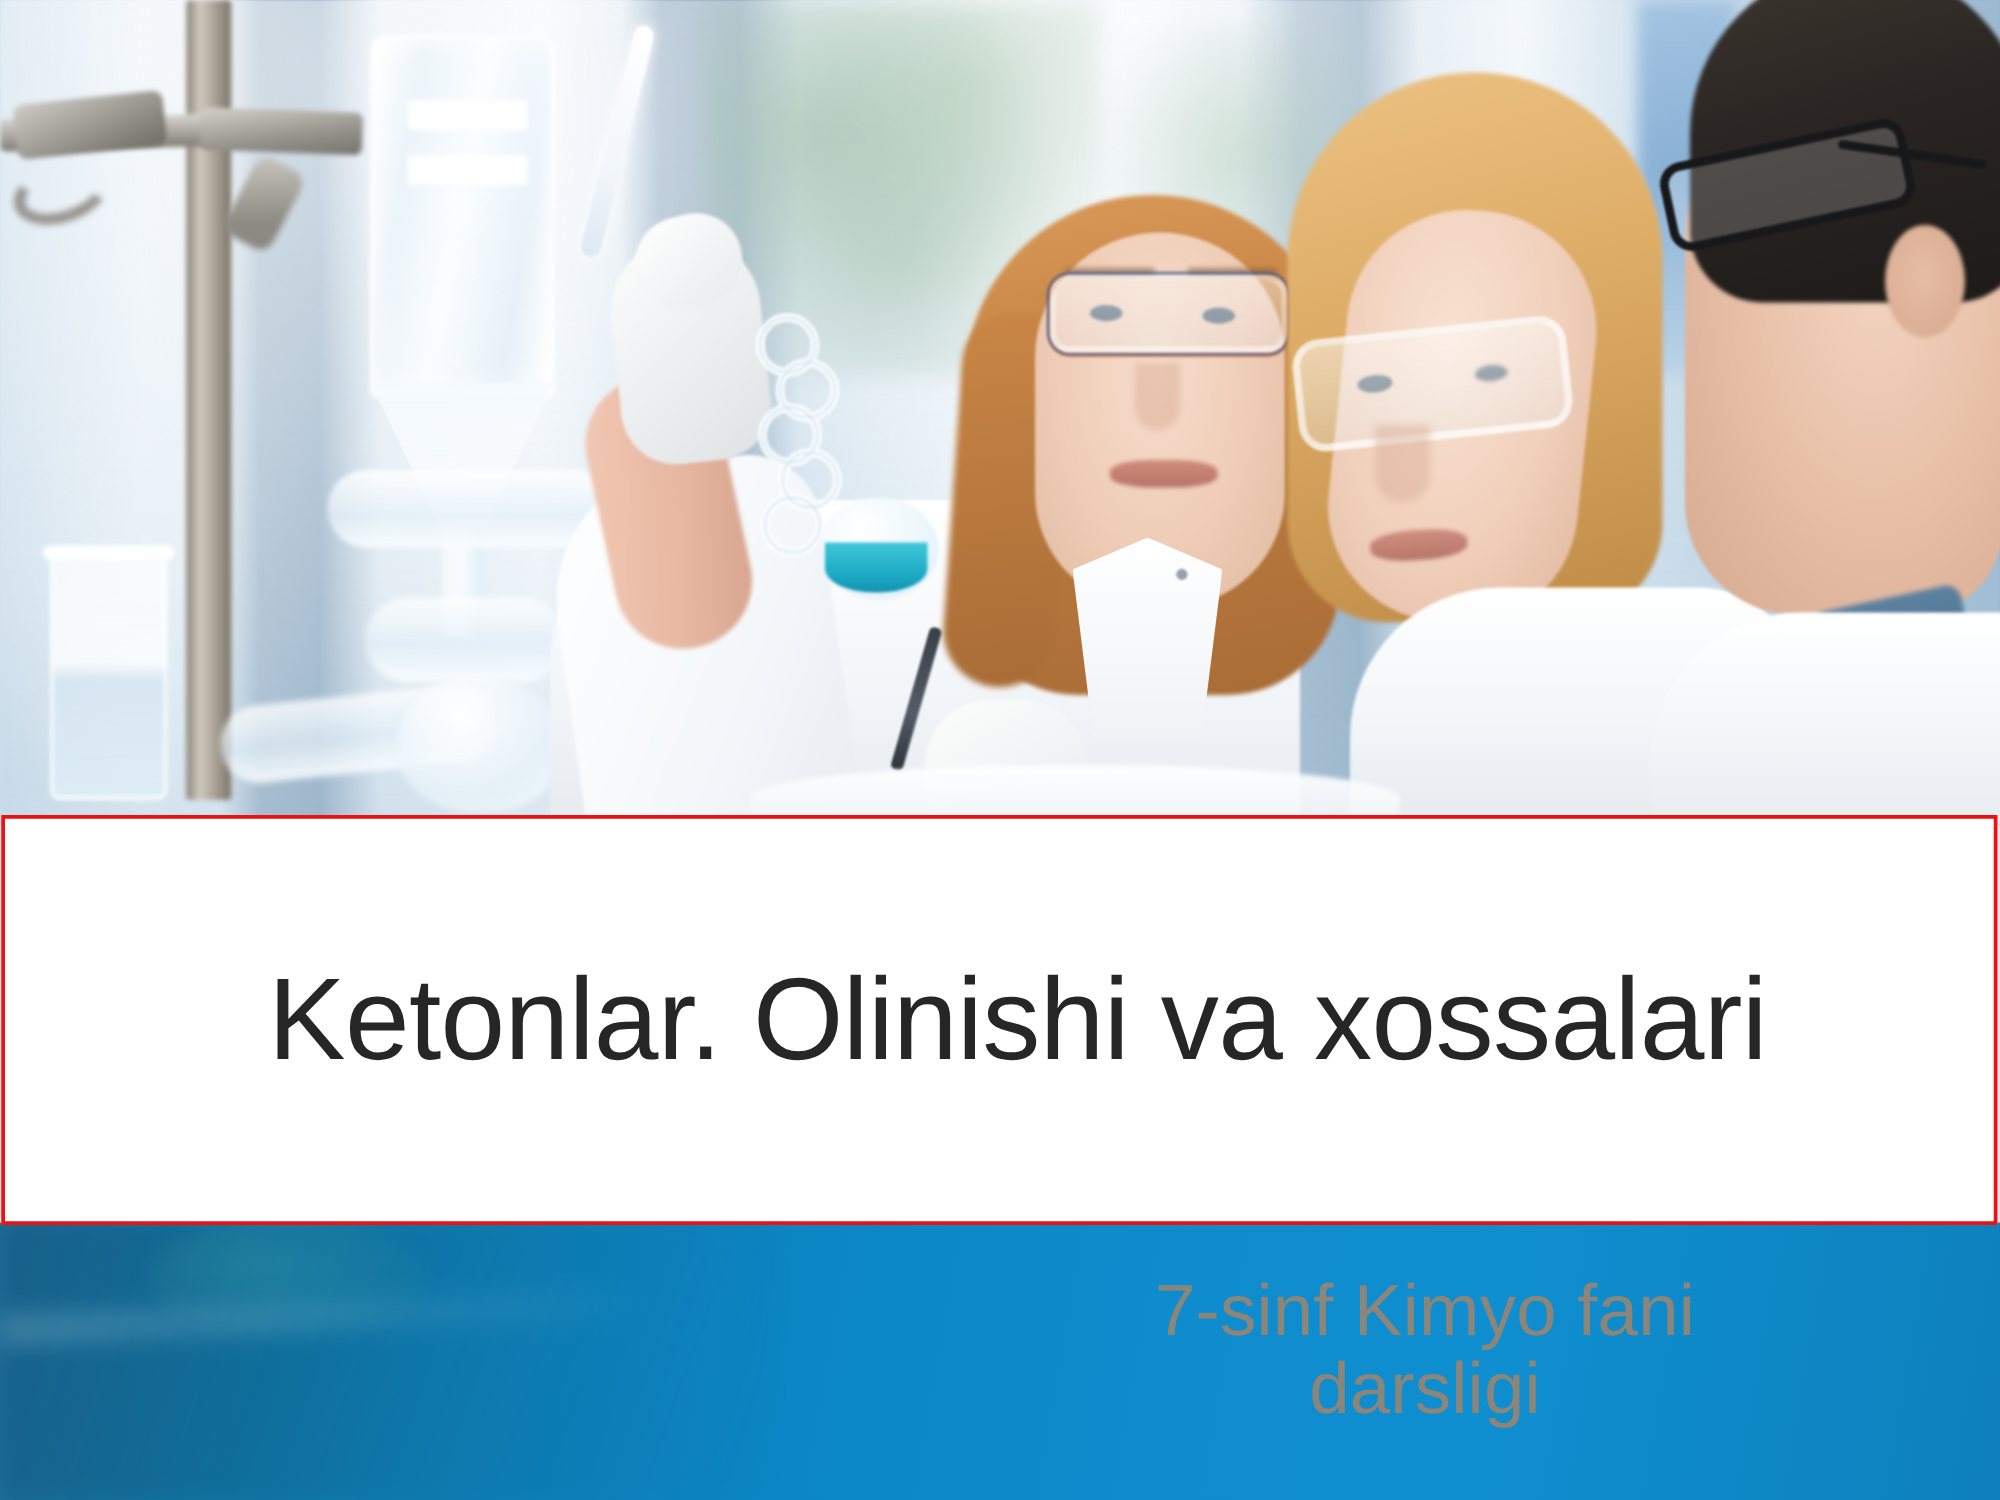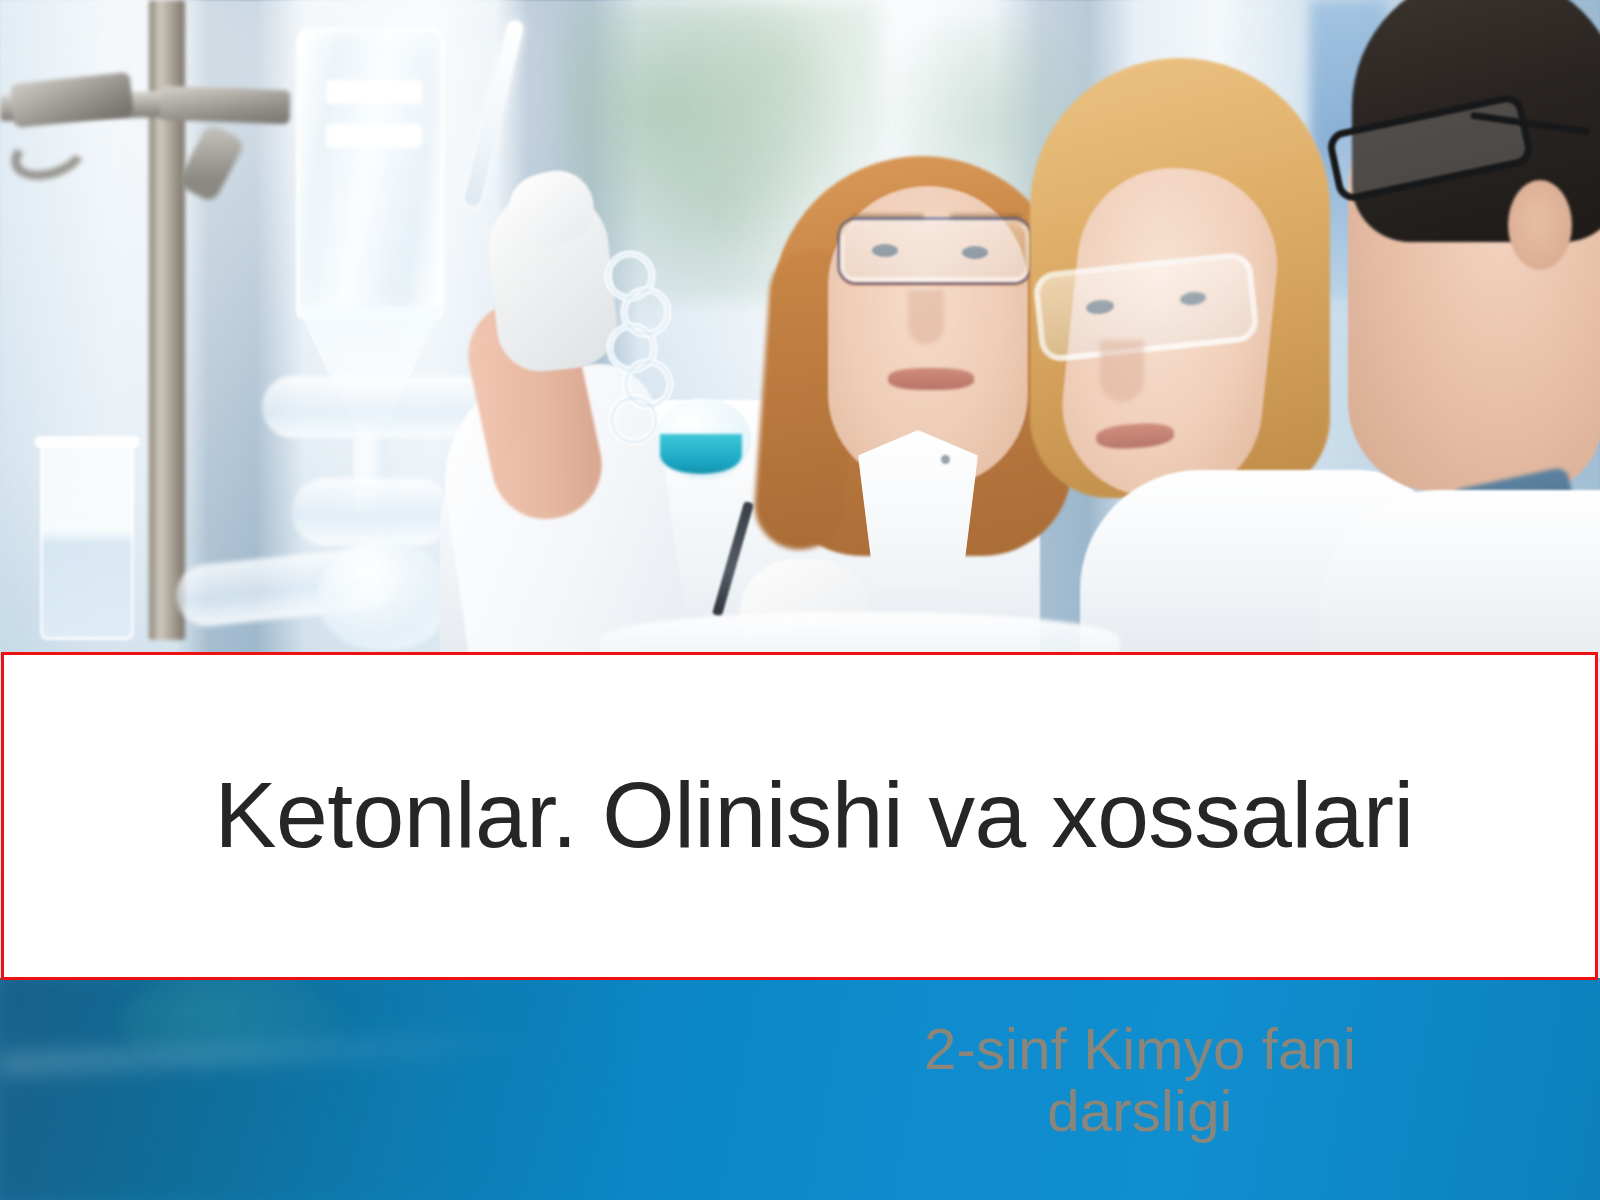--- a/index.html
+++ b/index.html
@@ -590,20 +590,20 @@
 
     <div class="bench"></div>
   </div>
 
   <div class="blue-band">
     <div class="band-flask"></div>
     <div class="band-shade"></div>
     <div class="band-streak"></div>
   </div>
 
-  <div class="subtitle">2-sinf Kimyo fani
+  <div class="subtitle">7-sinf Kimyo fani
 darsligi</div>
 
   <div class="title-box">
     <div class="title-text">Ketonlar. Olinishi va xossalari</div>
   </div>
 
 </div>
 
 </body></html>

